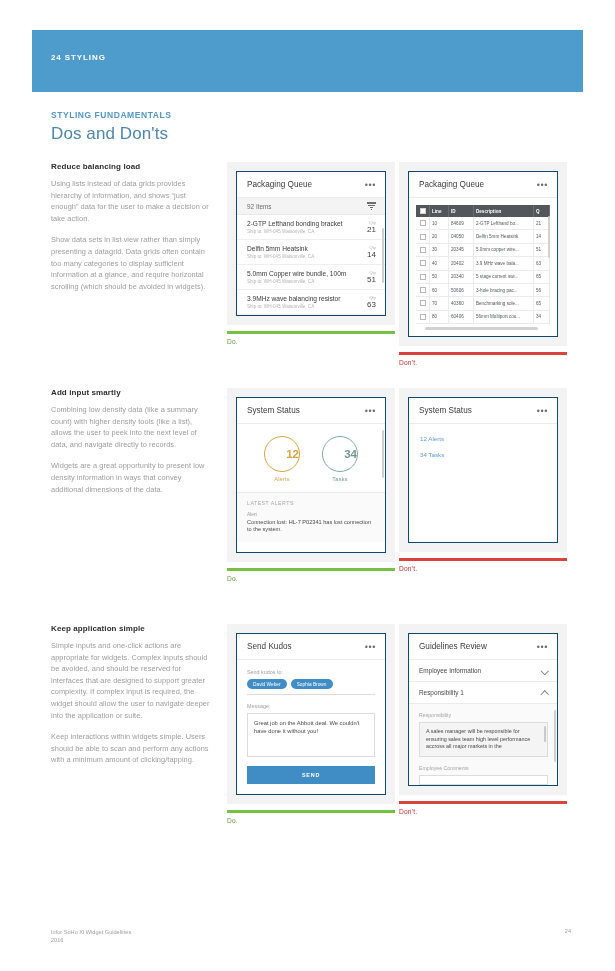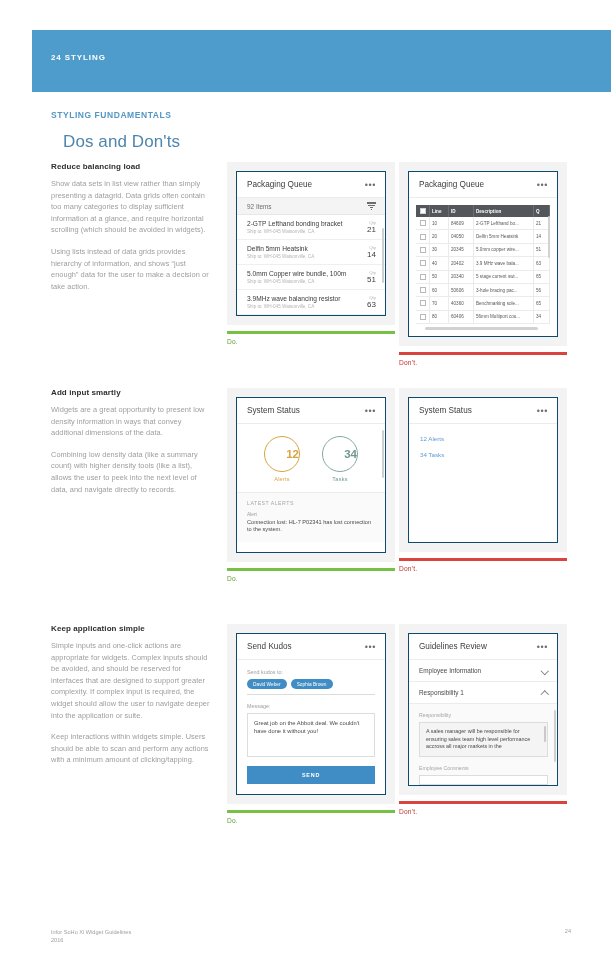--- a/index.html
+++ b/index.html
@@ -9,35 +9,34 @@
     -webkit-font-smoothing:antialiased;
     color:#3b3b3b;
     overflow:hidden;
   }
   .page{position:relative;width:615px;height:971px;}
 
   
   .header-band{
     position:absolute;left:32px;top:30px;width:551px;height:62px;
     background:#4e9ccb;
-    padding-left:28px;
   }
   .header-band .running-head{
     position:absolute;left:19px;top:23px;
     font-size:8px;letter-spacing:.9px;color:#ffffff;font-weight:bold;
   }
 
   
   .title-block{position:absolute;left:51px;top:110px;}
   .eyebrow{
     font-size:8.5px;letter-spacing:.55px;color:#5496c4;font-weight:bold;
     text-transform:uppercase;margin:0 0 4px 0;
   }
   .page-title{
-    font-size:17px;color:#4e86ad;font-weight:normal;margin:12px;letter-spacing:.1px;
+    font-size:17px;color:#4e86ad;font-weight:normal;margin:0;letter-spacing:.1px;
   }
 
   
   .section{position:absolute;left:51px;width:520px;}
   .sec1{top:162px;}
   .sec2{top:388px;}
   .sec3{top:624px;}
 
   .copy-col{position:absolute;left:0;top:0;width:160px;}
   .copy-h{
@@ -223,22 +222,22 @@
   </div>
 
   <div class="title-block">
     <div class="eyebrow">STYLING FUNDAMENTALS</div>
     <h1 class="page-title">Dos and Don'ts</h1>
   </div>
 
   <div class="section sec1">
     <div class="copy-col">
       <div class="copy-h">Reduce balancing load</div>
+      <p class="copy-p">Using lists instead of data grids provides hierarchy of information, and shows “just enough” data for the user to make a decision or take action.</p>
       <p class="copy-p">Show data sets in list view rather than simply presenting a datagrid. Data grids often contain too many categories to display sufficient information at a glance, and require horizontal scrolling (which should be avoided in widgets).</p>
-      <p class="copy-p">Using lists instead of data grids provides hierarchy of information, and shows “just enough” data for the user to make a decision or take action.</p>
     </div>
 
     <div class="ex ex-do">
       <div class="shot">
         <div class="card">
           <div class="card-head">
             <span class="card-title">Packaging Queue</span>
             <span class="kebab">•••</span>
           </div>
           <div class="list-subbar">
@@ -385,22 +384,22 @@
         </div>
       </div>
       <div class="verdict-bar bad"></div>
       <div class="verdict-label bad">Don't.</div>
     </div>
   </div>
 
   <div class="section sec2">
     <div class="copy-col">
       <div class="copy-h">Add input smartly</div>
+      <p class="copy-p">Combining low density data (like a summary count) with higher density tools (like a list), allows the user to peek into the next level of data, and navigate directly to records.</p>
       <p class="copy-p">Widgets are a great opportunity to present low density information in ways that convey additional dimensions of the data.</p>
-      <p class="copy-p">Combining low density data (like a summary count) with higher density tools (like a list), allows the user to peek into the next level of data, and navigate directly to records.</p>
     </div>
 
     <div class="ex ex-do">
       <div class="shot">
         <div class="card">
           <div class="card-head">
             <span class="card-title">System Status</span>
             <span class="kebab">•••</span>
           </div>
           <div class="ss-body">

